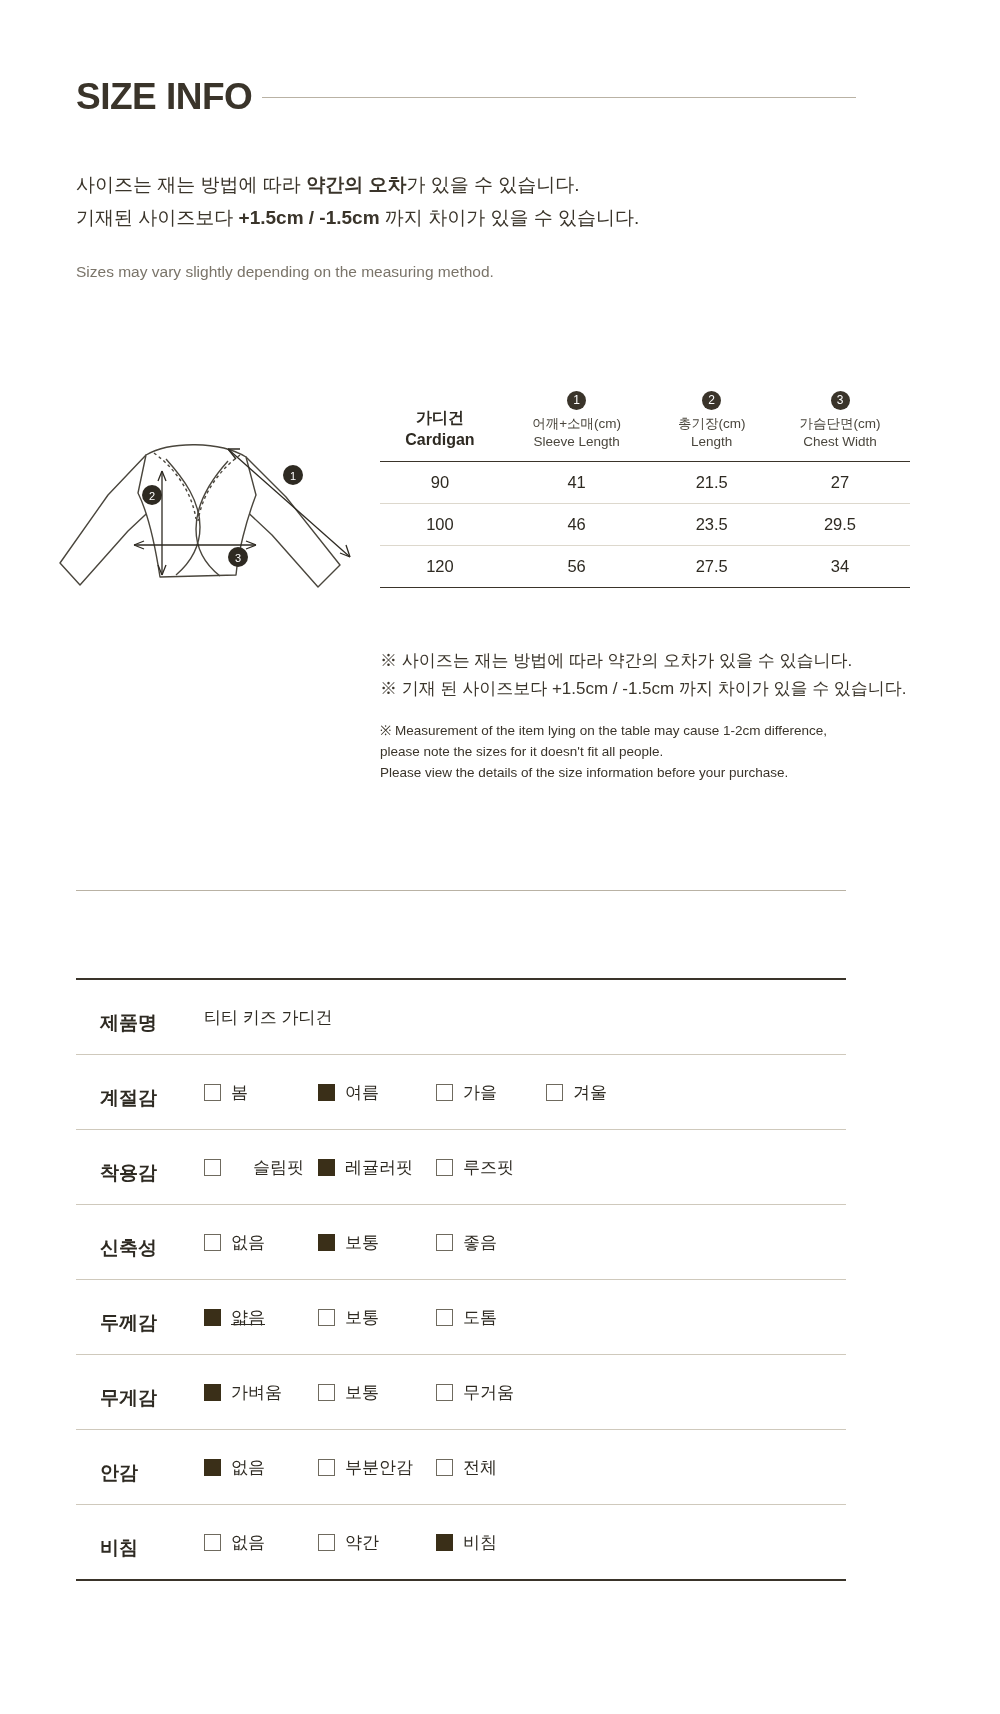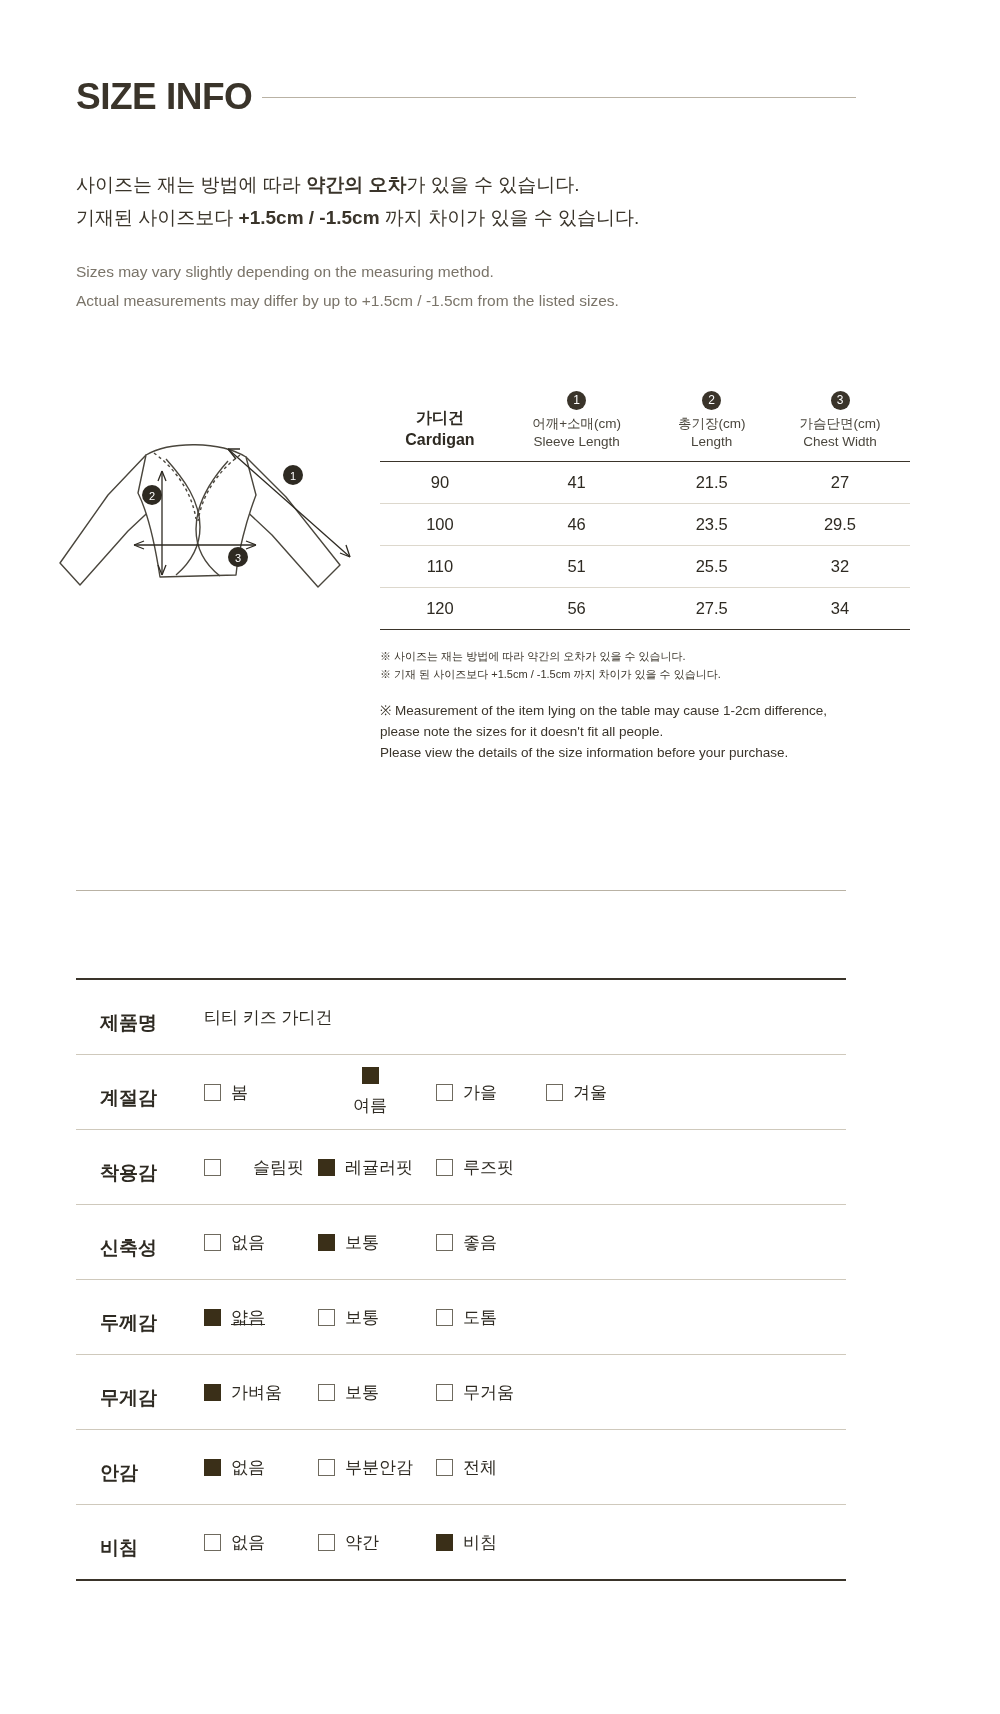--- a/index.html
+++ b/index.html
@@ -119,21 +119,21 @@
   }
   .marker-wrap { display: block; text-align: center; }
 
   .table-notes {
     position: absolute;
     left: 340px;
     top: 272px;
     width: 540px;
   }
   .note-ko {
-    font-size: 11px;
+    font-size: 17px;
     line-height: 1.65;
     color: #3a342a;
   }
   .note-en {
     margin-top: 18px;
     font-size: 13.5px;
     line-height: 1.55;
     color: #3a342a;
   }
 
@@ -198,21 +198,20 @@
     <div>
       <span>사이즈는 재는 방법에 따라 </span><b>약간의 오차</b><span>가 있을 수 있습니다.</span>
     </div>
     <div>
       <span>기재된 사이즈보다 </span><b>+1.5cm / -1.5cm</b><span> 까지 차이가 있을 수 있습니다.</span>
     </div>
   </div>
 
   <div class="notice-en">
     <div>Sizes may vary slightly depending on the measuring method.</div>
-    <div>Actual measurements may differ by up to +1.5cm / -1.5cm from the listed sizes.</div>
   </div>
 </section>
 
 <div id="measure-area">
 
   <svg id="garment-figure" viewBox="0 0 330 220">
     <g fill="#ffffff" stroke="#4a463d" stroke-width="1.4" stroke-linejoin="round">
 
       <path d="M96 20 L58 60 L10 128 L30 150 L78 96 L110 66 Z"></path>
 
@@ -288,26 +287,20 @@
           <td>21.5</td>
           <td>27</td>
         </tr>
         <tr>
           <td>100</td>
           <td>46</td>
           <td>23.5</td>
           <td>29.5</td>
         </tr>
         <tr>
-          <td>110</td>
-          <td>51</td>
-          <td>25.5</td>
-          <td>32</td>
-        </tr>
-        <tr>
           <td>120</td>
           <td>56</td>
           <td>27.5</td>
           <td>34</td>
         </tr>
       </tbody>
     </table>
   </div>
 
   <div class="table-notes">
@@ -338,21 +331,21 @@
     </tr>
 
     <tr>
       <th>계절감</th>
       <td>
         <div class="opts">
           <div class="opt" style="width:100px;">
             <span class="box"></span>
             <span class="opt-label">봄</span>
           </div>
-          <div class="opt" style="width:104px;flex-direction:column;">
+          <div class="opt" style="width:104px;">
             <span class="box on"></span>
             <span class="opt-label">여름</span>
           </div>
           <div class="opt" style="width:96px;">
             <span class="box"></span>
             <span class="opt-label">가을</span>
           </div>
           <div class="opt">
             <span class="box"></span>
             <span class="opt-label">겨울</span>

